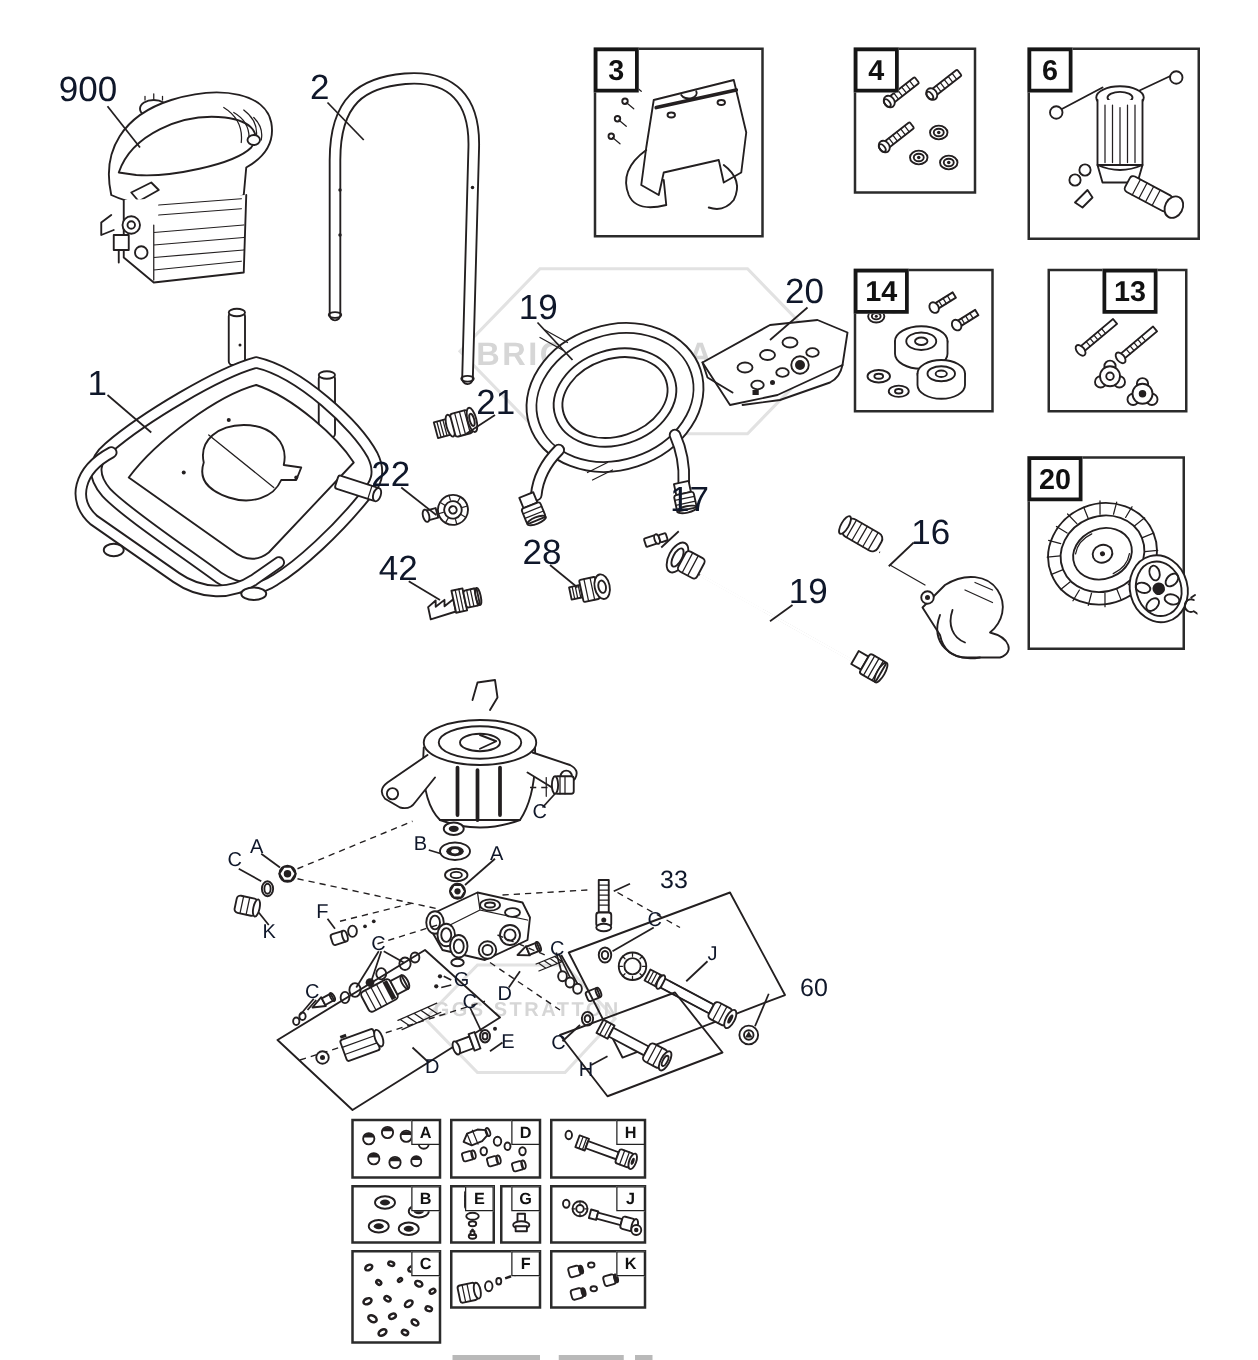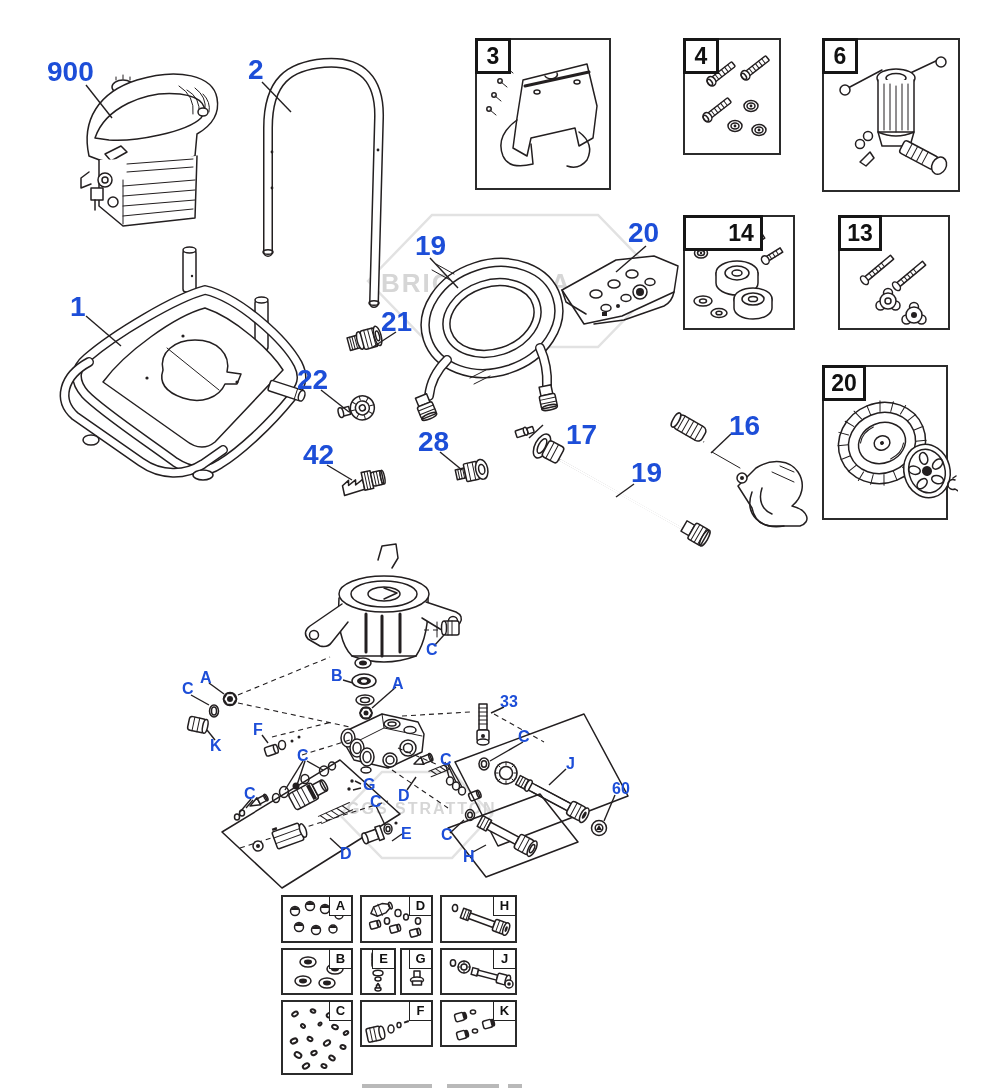--- a/index.html
+++ b/index.html
@@ -10,23 +10,23 @@
   svg .w {stroke:#231f20;stroke-width:1.5;fill:#ffffff;stroke-linecap:round;stroke-linejoin:round;}
   svg .d {fill:#231f20;stroke:none;}
   svg .thin{stroke:#231f20;stroke-width:1;fill:none;stroke-linecap:round;}
   svg .thk{stroke:#231f20;stroke-width:3;fill:none;stroke-linecap:round;}
   svg .tube{stroke:#231f20;stroke-width:10;fill:none;stroke-linecap:round;stroke-linejoin:round;}
   svg .tubein{stroke:#ffffff;stroke-width:7;fill:none;stroke-linecap:round;stroke-linejoin:round;}
   svg .dash{stroke:#231f20;stroke-width:1.1;fill:none;stroke-dasharray:5 4;}
   svg .lead{stroke:#231f20;stroke-width:1.4;fill:none;}
   svg .wm{stroke:#e2e2e2;stroke-width:2.5;fill:none;}
   
-  .lbl{position:absolute;font-weight:bold;color:#1d4ed8;white-space:nowrap;}
+  .lbl{position:absolute;font-weight:normal;color:#0f172a;white-space:nowrap;}
   .n28{font-size:28px;line-height:1;}
-  .n20{font-size:16px;line-height:1;}
+  .n20{font-size:20px;line-height:1;margin-left:28px;}
   .lt {font-size:16px;line-height:1;}
   
   .pbox{position:absolute;border:2px solid #2b2b2b;background:#fff;box-sizing:border-box;}
   .ptag{position:absolute;top:-2px;left:-2px;border:3px solid #161616;background:#fff;
         text-align:center;font-weight:bold;font-size:23px;line-height:30px;height:30px;box-sizing:content-box;}
   .kbox{position:absolute;border:2px solid #2b2b2b;background:#fff;box-sizing:border-box;}
   .ktag{position:absolute;top:-1px;right:-1px;border:1.6px solid #222;background:#fff;width:21px;height:18px;
         text-align:center;font-weight:bold;font-size:13px;line-height:18px;}
   .boxart{position:absolute;left:0;top:0;}
   .wmtext{position:absolute;color:#d6d6d6;font-weight:bold;letter-spacing:2px;}
@@ -470,21 +470,21 @@
 
   <div class="lbl n28" style="left:47px;top:58px;">900</div>
   <div class="lbl n28" style="left:248px;top:56px;">2</div>
   <div class="lbl n28" style="left:70px;top:293px;">1</div>
   <div class="lbl n28" style="left:405px;top:232px;margin-left:10px;">19</div>
   <div class="lbl n28" style="left:628px;top:219px;">20</div>
   <div class="lbl n28" style="left:381px;top:308px;">21</div>
   <div class="lbl n28" style="left:297px;top:366px;">22</div>
   <div class="lbl n28" style="left:303px;top:441px;">42</div>
   <div class="lbl n28" style="left:418px;top:428px;">28</div>
-  <div class="lbl n28" style="left:536px;top:421px;margin-left:30px;">17</div>
+  <div class="lbl n28" style="left:536px;top:386px;">17</div>
   <div class="lbl n28" style="left:631px;top:459px;">19</div>
   <div class="lbl n28" style="left:729px;top:412px;">16</div>
   <div class="lbl n20" style="left:500px;top:694px;">33</div>
   <div class="lbl n20" style="left:612px;top:781px;">60</div>
 
   <div class="lbl lt" style="left:426px;top:642px;">C</div>
   <div class="lbl lt" style="left:331px;top:668px;">B</div>
   <div class="lbl lt" style="left:392px;top:676px;">A</div>
   <div class="lbl lt" style="left:200px;top:670px;">A</div>
   <div class="lbl lt" style="left:182px;top:681px;">C</div>
@@ -619,21 +619,21 @@
       <g transform="translate(30,28)">
           <ellipse class="w" rx="6.5" ry="5"></ellipse>
           <ellipse class="ln" rx="3.5" ry="2.5"></ellipse>
           <circle class="d" r="1.2"></circle>
         </g>
       <ellipse class="w" cx="18" cy="84" rx="9" ry="5"></ellipse>
         <ellipse class="ln" cx="18" cy="84" rx="3.5" ry="2"></ellipse>
       <ellipse class="w" cx="34" cy="96" rx="8" ry="4.5"></ellipse>
         <ellipse class="ln" cx="34" cy="96" rx="3" ry="1.8"></ellipse>
     </svg>
-    <div class="ptag" style="width:38px;padding-left:36px;">14</div>
+    <div class="ptag" style="width:38px;">14</div>
   </div>
 
   <div class="pbox" style="left:838px;top:215px;width:112px;height:115px;">
     <svg class="boxart" width="108" height="111">
       <g transform="translate(26,62) rotate(-40)">
           <rect class="w" x="0" y="-2.5" width="34" height="5"></rect>
           <path class="thin" d="M6,-2.5 v5 M10,-2.5 v5 M14,-2.5 v5 M18,-2.5 v5 M22,-2.5 v5"></path>
           <ellipse class="w" cx="-2" cy="0" rx="3" ry="5"></ellipse>
         </g>
       <g transform="translate(58,68) rotate(-40)">
@@ -649,21 +649,21 @@
           <circle class="ln" r="3"></circle>
         </g>
       <g transform="translate(74,98)">
           <circle class="w" cx="0" cy="-8" r="4.5"></circle>
           <circle class="w" cx="7.5" cy="4.5" r="4.5"></circle>
           <circle class="w" cx="-7.5" cy="4.5" r="4.5"></circle>
           <circle class="w" r="8"></circle>
           <circle class="d" r="3"></circle>
         </g>
     </svg>
-    <div class="ptag" style="width:38px;">13</div>
+    <div class="ptag" style="width:38px;margin-left:44px;">13</div>
   </div>
 
   <div class="pbox" style="left:822px;top:365px;width:126px;height:155px;">
     <svg class="boxart" width="134" height="151">
       <ellipse class="w" cx="16" cy="22" rx="5.5" ry="6.5"></ellipse>
         <ellipse class="ln" cx="16" cy="22" rx="2.5" ry="3"></ellipse>
       <g transform="translate(58,76) rotate(-22)">
         <ellipse class="w" rx="44" ry="40"></ellipse>
           <ellipse class="ln" rx="34" ry="30"></ellipse>
         <g class="thin">

